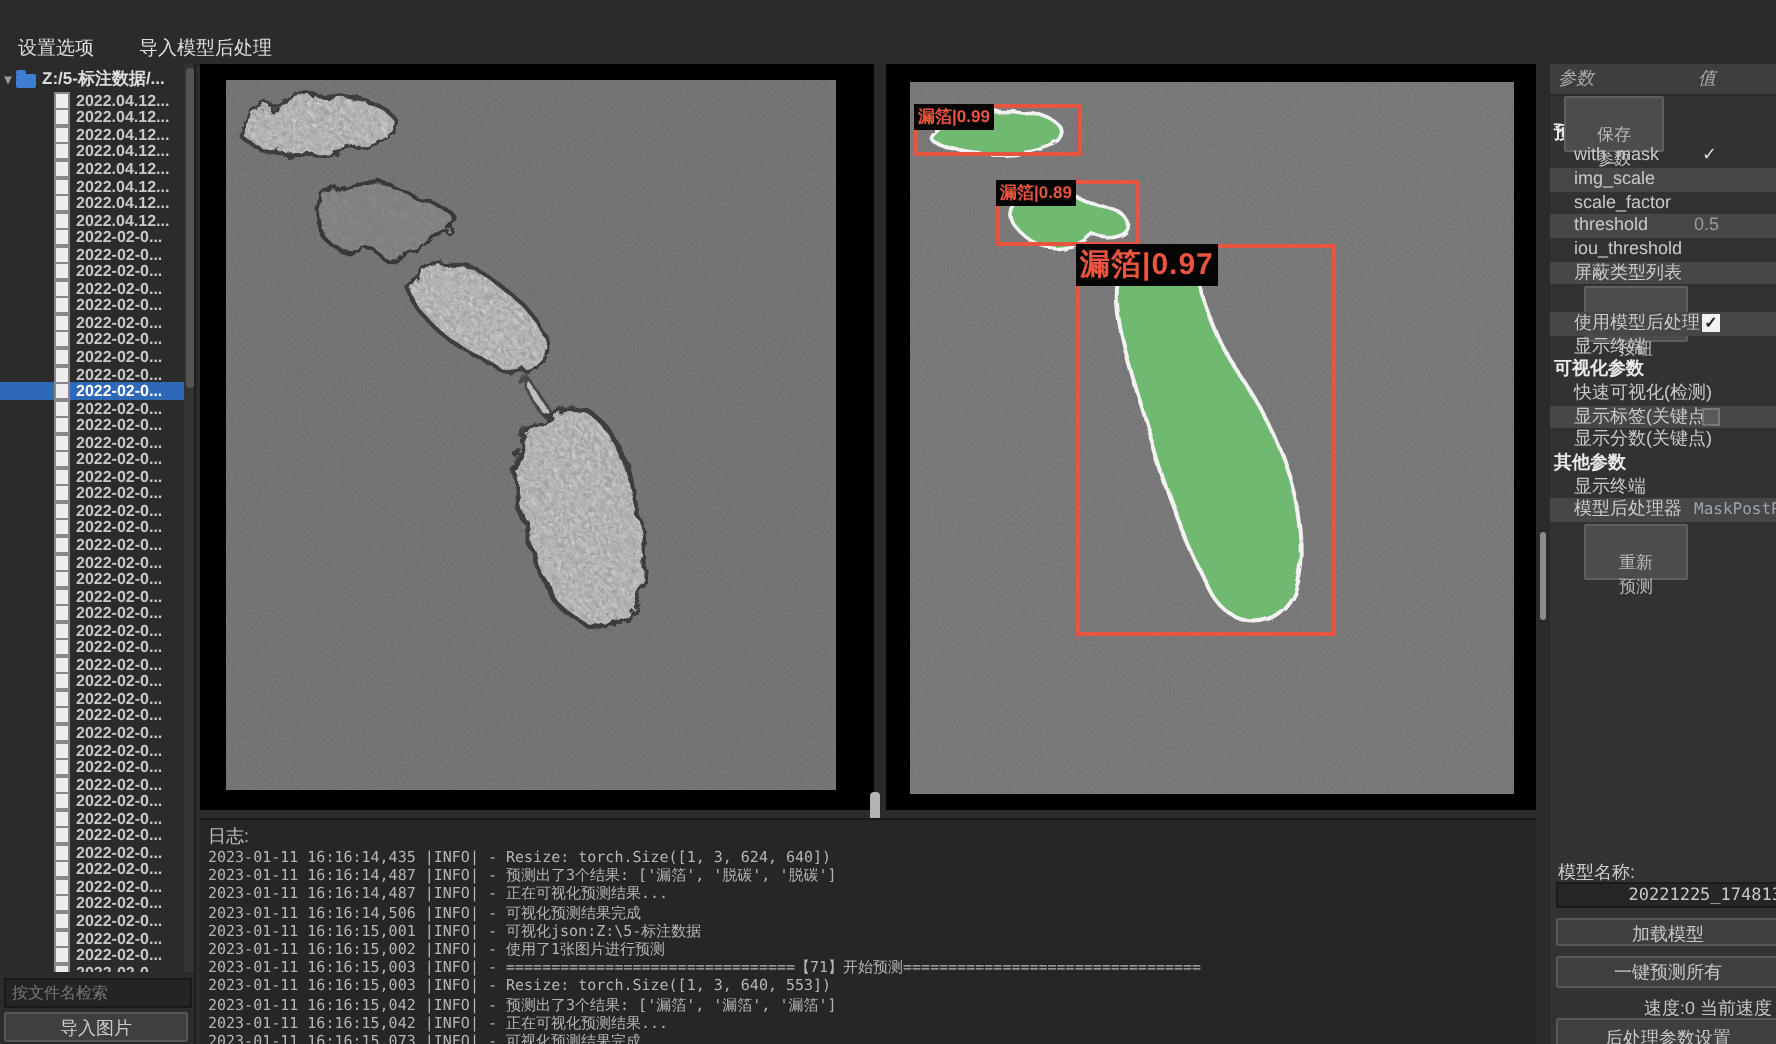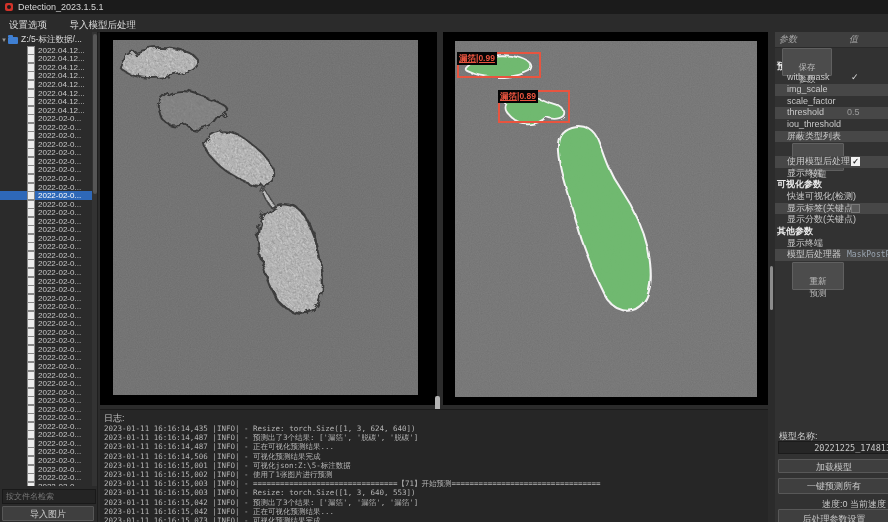--- a/index.html
+++ b/index.html
@@ -7,21 +7,21 @@
     font-family:"Liberation Sans",sans-serif;color:#ccc;-webkit-font-smoothing:antialiased;}
   
   #titlebar{position:absolute;left:0;top:0;width:888px;height:14px;background:#1b1b1b;}
   #applogo{position:absolute;left:5px;top:3px;width:8px;height:8px;background:#d2332a;border-radius:2px;}
   #applogo:after{content:"";position:absolute;left:2px;top:2px;width:4px;height:4px;background:#1b1b1b;border-radius:50%;}
   #apptitle{position:absolute;left:18px;top:0;font-size:9px;line-height:14px;color:#d6d6d6;}
   #menubar{position:absolute;left:0;top:14px;width:888px;height:18px;background:#2b2b2b;border-bottom:1px solid #232323;}
   .menu-item{display:inline-block;padding:0 9px;font-size:9.5px;line-height:18px;color:#ddd;}
   
   #left-panel{position:absolute;left:0;top:32px;width:97px;height:490px;background:#2b2b2b;border-right:1px solid #1e1e1e;}
-  #tree{position:absolute;left:0;top:0;width:92px;height:454px;overflow:hidden;}
+  #tree{position:absolute;left:0;top:0;width:92px;height:454px;overflow:hidden;font-weight:bold;}
   #root-row{height:12px;display:flex;align-items:center;font-size:8.5px;color:#ddd;white-space:nowrap;padding-top:2px;}
   #root-arrow{width:8px;text-align:center;color:#999;font-size:7px;}
   .folder-ic{width:10px;height:7px;background:#3f7fd2;border-radius:1px;position:relative;margin-right:3px;flex:none;}
   .folder-ic:before{content:"";position:absolute;left:0;top:-2px;width:5px;height:2px;background:#3f7fd2;border-radius:1px 1px 0 0;}
   .tree-item{height:8.55px;display:flex;align-items:center;padding-left:27px;font-size:8px;color:#c8c8c8;white-space:nowrap;cursor:default;}
   .file-ic{width:6px;height:7px;background:#ededed;border:0.5px solid #888;flex:none;margin-right:3px;}
   #tree-scroll{position:absolute;right:0;top:0;width:5px;height:454px;background:#333;}
   #tree-thumb{position:absolute;left:0.5px;top:2px;width:4px;height:160px;background:#565656;border-radius:2px;}
   #file-search{position:absolute;left:2px;top:457px;width:86px;height:13px;background:#242424;border:1px solid #191919;
     color:#aaa;font-size:8px;font-family:"Liberation Sans",sans-serif;padding:0 3px;outline:none;}
@@ -30,21 +30,21 @@
     color:#ccc;font-size:9px;font-family:"Liberation Sans",sans-serif;border-radius:1px;}
   
   #panel-left-img{position:absolute;left:100px;top:32px;width:337px;height:373px;background:#000;}
   #panel-left-img svg{position:absolute;left:13px;top:8px;}
   #img-divider{position:absolute;left:437px;top:32px;width:6px;height:373px;background:#2b2b2b;}
   #panel-right-img{position:absolute;left:443px;top:32px;width:325px;height:373px;background:#000;}
   #panel-right-img svg{position:absolute;left:12px;top:9px;}
   #det-layer{position:absolute;left:12px;top:9px;width:302px;height:356px;pointer-events:none;}
   .det-box{position:absolute;border:2px solid #e8543f;box-sizing:border-box;}
   .det-label{position:absolute;top:-2px;left:-2px;background:rgba(5,5,5,0.85);color:#e8543f;white-space:nowrap;padding:0 2px;}
-  .det-label.small{font-size:8.5px;line-height:13px;font-weight:bold;text-decoration:underline;}
+  .det-label.small{font-size:8.5px;line-height:13px;font-weight:bold;}
   .det-label.large{font-size:15px;line-height:21px;font-weight:bold;letter-spacing:0.5px;}
   
   #h-splitter{position:absolute;left:100px;top:405px;width:668px;height:4px;background:#2b2b2b;}
   #h-splitter-handle{position:absolute;left:435px;top:396px;width:5px;height:15px;background:#b3b3b3;border-radius:2px;}
   #v-splitter{position:absolute;left:768px;top:32px;width:7px;height:490px;background:#2b2b2b;}
   #v-splitter-handle{position:absolute;left:770px;top:266px;width:3px;height:44px;background:#8c8c8c;border-radius:2px;}
   
   #log-panel{position:absolute;left:100px;top:409px;width:668px;height:113px;background:#262626;border-top:1px solid #1b1b1b;overflow:hidden;}
   #log-title{position:absolute;left:4px;top:2px;font-size:9px;color:#c0c0c0;}
   #log-lines{position:absolute;left:4px;top:14px;font-family:"DejaVu Sans Mono",monospace;font-size:7.5px;
@@ -77,24 +77,20 @@
   #load-btn{top:427px;height:14px;}
   #predict-all-btn{top:446px;height:16px;}
   #speed-text{position:absolute;right:2px;top:466px;font-size:9px;color:#c7c7c7;white-space:nowrap;}
   #bottom-btn{top:477px;height:20px;}
 </style>
 </head>
 <body>
 
 <div id="window">
 
-  <div id="titlebar">
-    <span id="applogo"></span>
-    <span id="apptitle">Detection_2023.1.5.1</span>
-  </div>
 
   <div id="menubar">
     <span class="menu-item">设置选项</span>
     <span class="menu-item">导入模型后处理</span>
   </div>
 
   <div id="left-panel">
     <div id="tree">
       <div id="root-row">
         <span id="root-arrow">▾</span>
@@ -371,20 +367,23 @@
         <path d="M116,86 C130,82 141,90 145,102 C151,120 156,134 166,148 C178,166 188,186 193,208 C197,230 198,250 188,262 C177,275 158,271 150,254 C139,232 128,206 121,180 C113,154 104,128 103,110 C102,96 106,89 116,86 Z" fill="#6fc46f" fill-opacity="0.85" stroke="#f2f2f2" stroke-width="2"></path>
       </g>
     </svg>
     <div id="det-layer">
         <div class="det-box" style="left: 2px; top: 11px; width: 84px; height: 26px; border-color: rgb(232, 84, 63);">
           <div class="det-label small" style="color: rgb(232, 84, 63); background: rgb(5, 5, 5);">漏箔|0.99</div>
         </div>
         <div class="det-box" style="left: 43px; top: 49px; width: 72px; height: 33px; border-color: rgb(232, 84, 63);">
           <div class="det-label small" style="color: rgb(232, 84, 63); background: rgb(5, 5, 5);">漏箔|0.89</div>
         </div>
+        <div class="det-box" style="left: 83px; top: 81px; width: 130px; height: 196px; border-color: rgb(232, 84, 63);">
+          <div class="det-label large" style="color: rgb(232, 84, 63); background: rgb(5, 5, 5);">漏箔|0.97</div>
+        </div>
       </div>
   </div>
 
   <div id="h-splitter"></div>
   <div id="h-splitter-handle"></div>
   <div id="v-splitter"></div>
   <div id="v-splitter-handle"></div>
 
   <div id="log-panel">
     <div id="log-title">日志:</div>

